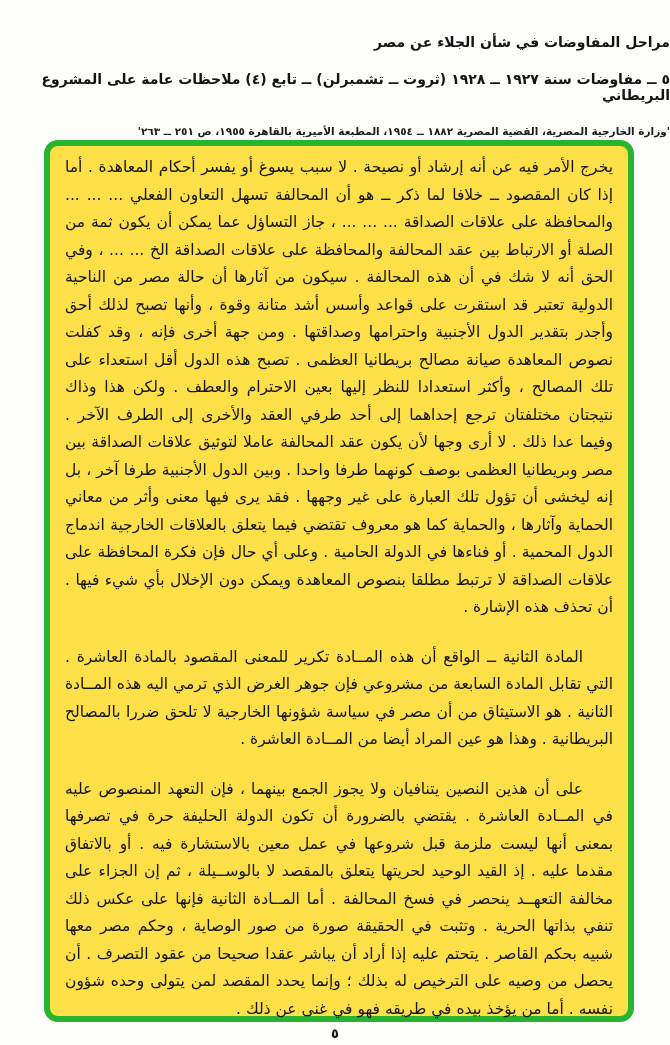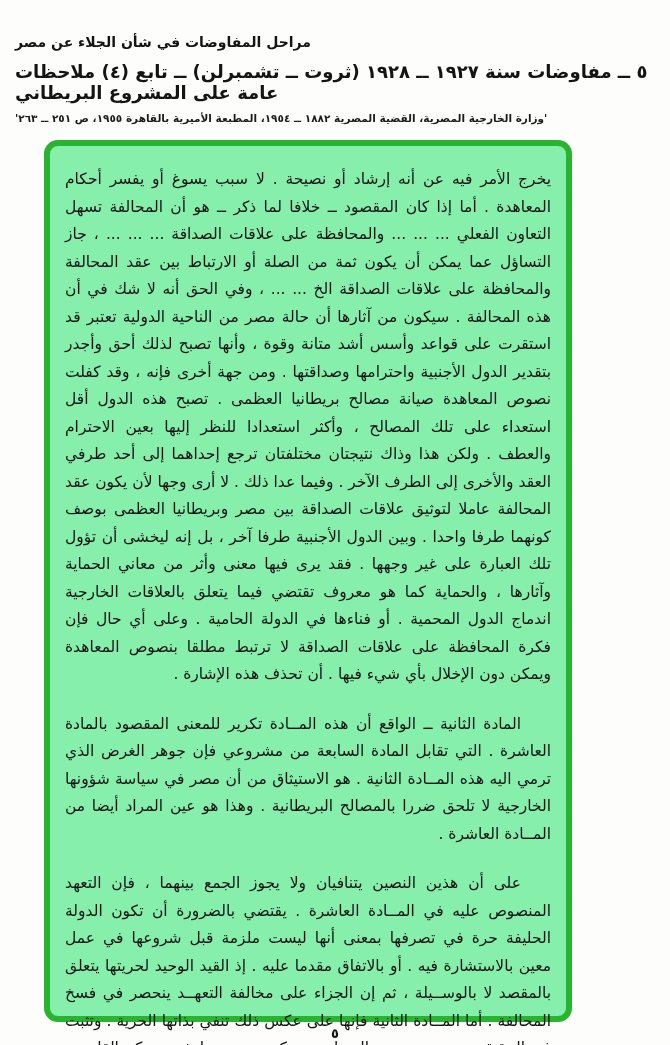--- a/index.html
+++ b/index.html
@@ -5,33 +5,33 @@
   html,body{margin:0;padding:0;background:#e9e9e9;}
   .page{
     position:relative;
     width:670px;height:1045px;
     margin:0 auto;
     background:#fdfdfb;
     font-family:"DejaVu Sans", sans-serif;
     color:#141414;
     overflow:hidden;
   }
-  .header{position:absolute;top:34px;right:0;left:15px;text-align:left;direction:rtl;}
+  .header{position:absolute;top:34px;right:0;left:15px;text-align:right;direction:rtl;}
   .header .title{font-size:14px;font-weight:bold;letter-spacing:.2px;}
-  .header .subtitle{font-size:18px;font-weight:bold;margin-top:11px;}
-  .header .source{font-size:10.5px;font-weight:bold;margin-top:9px;color:#1b1b1b;}
+  .header .subtitle{font-size:14px;font-weight:bold;margin-top:21px;}
+  .header .source{font-size:10.5px;font-weight:bold;margin-top:22px;color:#1b1b1b;}
   .text-frame{
     position:absolute;
     left:44px;top:140px;
-    width:528px;height:882px;
+    width:590px;height:882px;
     box-sizing:border-box;
     border:6px solid #28b42e;
     border-radius:14px;
-    background:#86efac;
-    padding:20px 15px 0 15px;
+    background:#fde047;
+    padding:8px 15px 0 15px;
   }
   .body-text{direction:rtl;}
   .body-text p{
     margin:0;
     font-size:15.5px;
     line-height:27.5px;
     text-align:justify;
     text-justify:inter-word;
   }
   .body-text p + p{margin-top:22px;}

